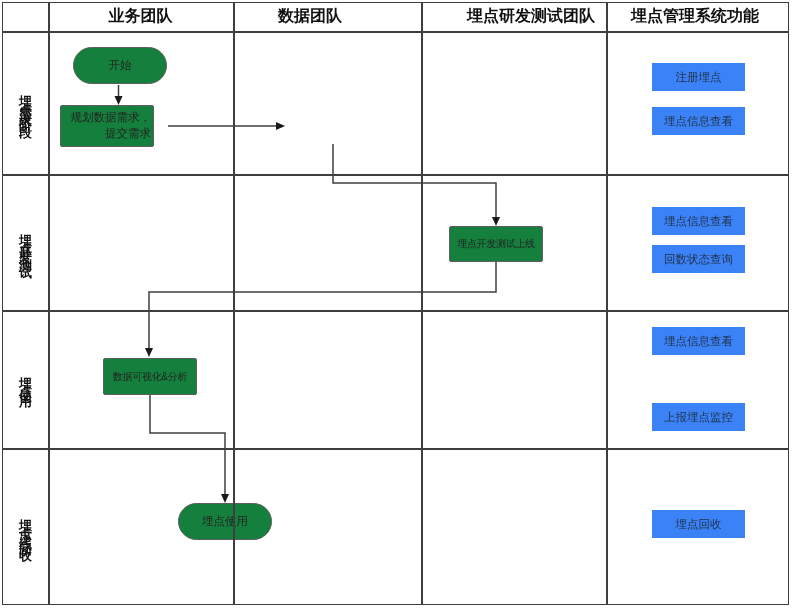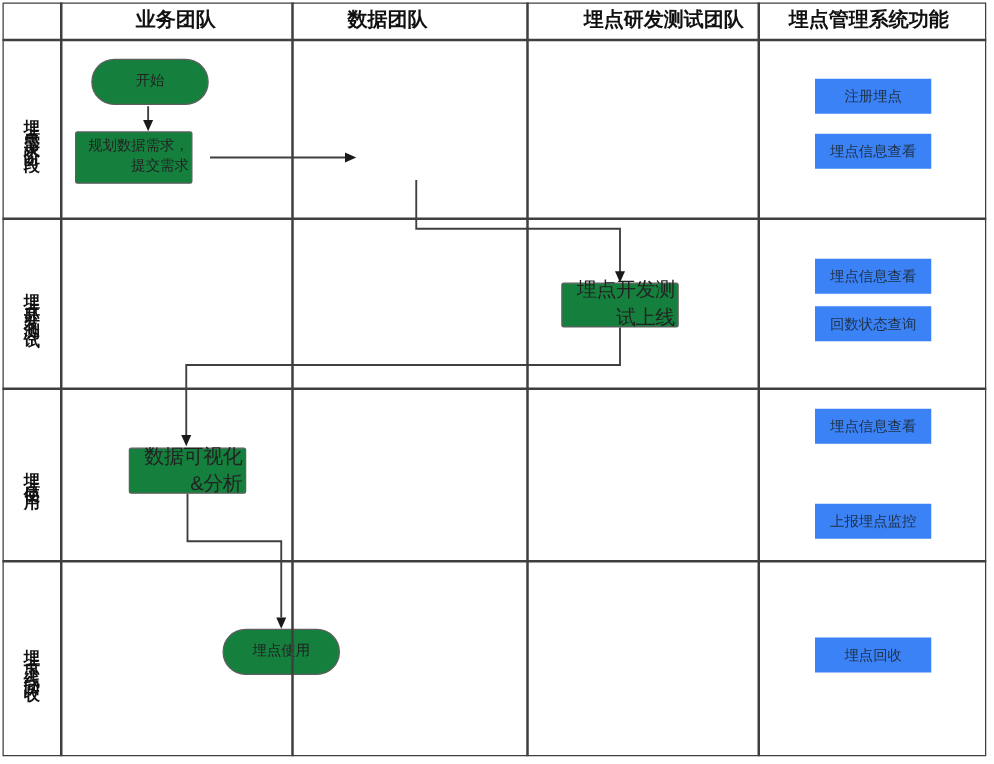--- a/index.html
+++ b/index.html
@@ -27,21 +27,21 @@
     writing-mode:vertical-lr; text-orientation:upright;
     font-weight:bold; font-size:13px; letter-spacing:6px; color:#111;
   }
   
   .node {
     position:absolute; background:#15803d; border:1.5px solid #5e5e5e; border-radius:2px;
     box-sizing:border-box; display:flex; align-items:center; justify-content:center;
     text-align:right; font-size:11.5px; line-height:1.35; color:#222; z-index:2; padding:1px 2px;
   }
   .stadium { border-radius:19px; }
-  .tight { font-size:16px; letter-spacing:-0.3px; }
+  .tight { font-size:10px; letter-spacing:-0.3px; }
   
   .feature {
     position:absolute; left:652px; width:93px; height:28px; background:#3b82f6;
     display:flex; align-items:center; justify-content:center;
     font-size:11.5px; color:#1f3147; z-index:2;
   }
   
   svg.arrows { position:absolute; left:0; top:0; z-index:4; pointer-events:none; }
   svg.arrows polyline, svg.arrows line { fill:none; stroke:#3f3f3f; stroke-width:1.5; }
   svg.arrows polygon { fill:#1a1a1a; stroke:none; }

